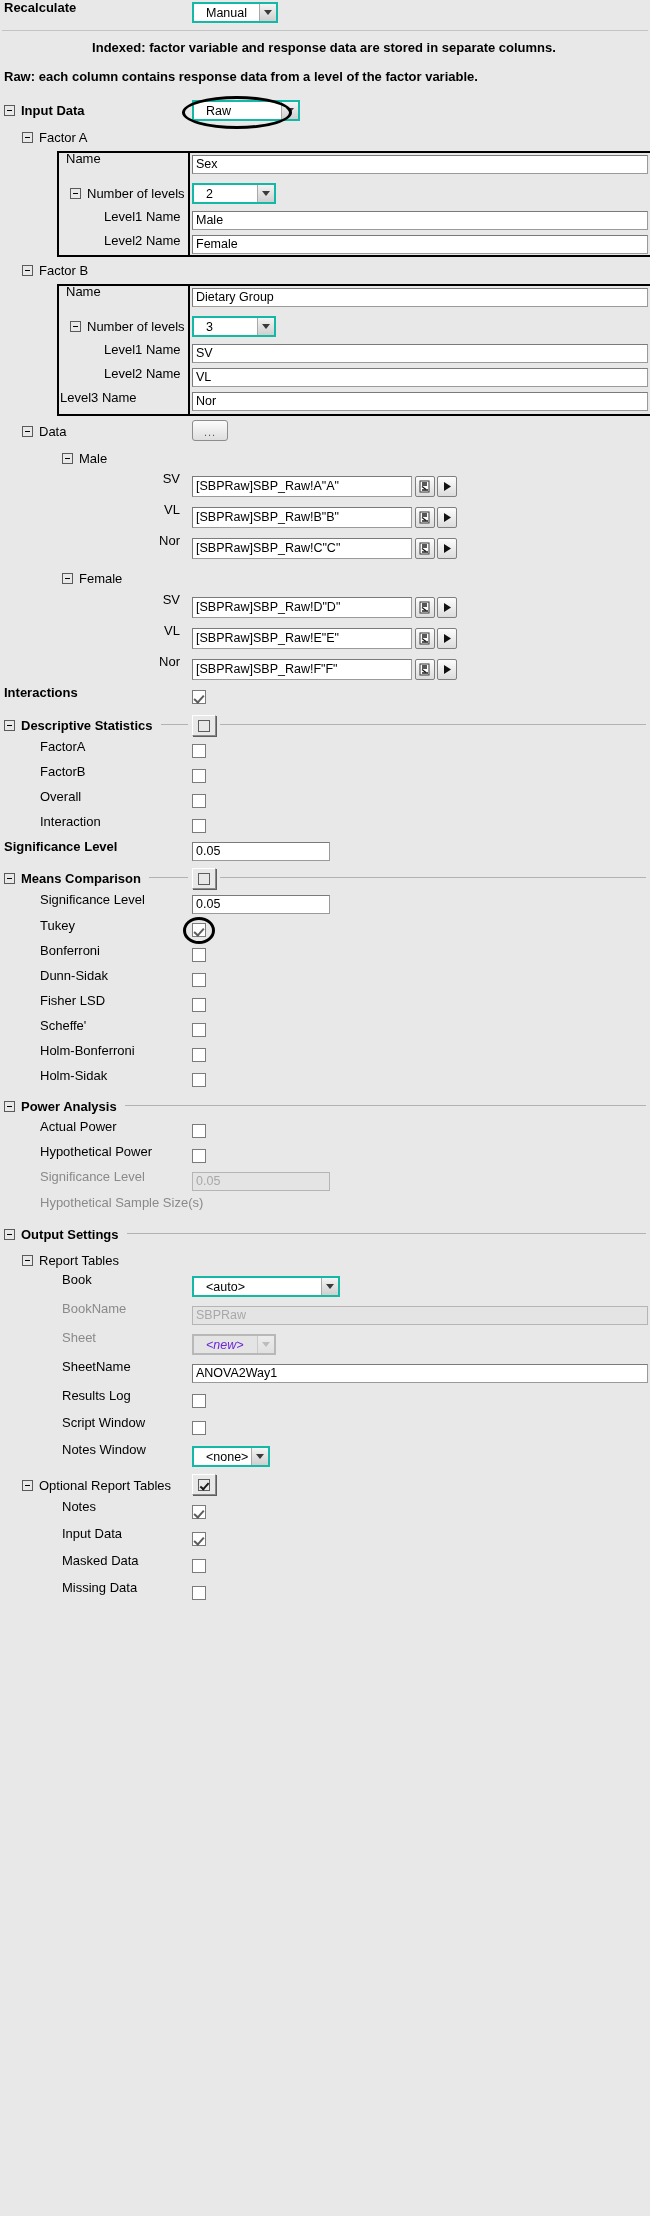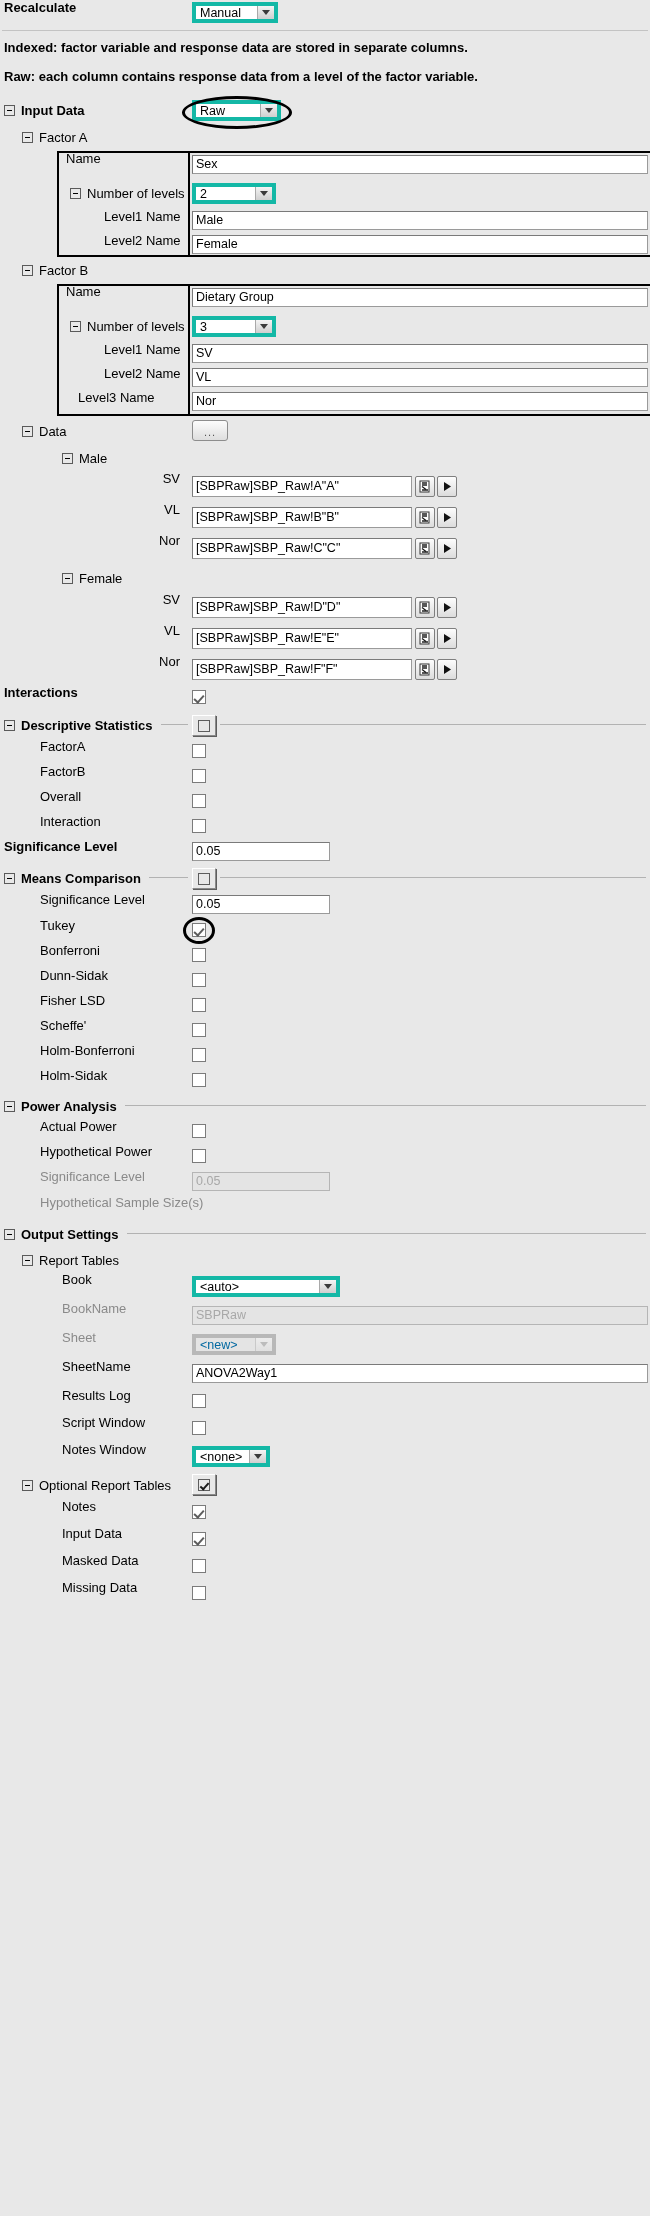--- a/index.html
+++ b/index.html
@@ -67,41 +67,41 @@
     font-size: 12.5px;
     line-height: 17px;
     white-space: nowrap;
     overflow: hidden;
   }
   .tbox.disabled { background: #e4e4e4; color: #a8a8a8; border-color: #b5b5b5; }
 
   .combo {
     height: 21px;
     background: #fff;
-    border: 4px solid #14b8a6;
+    border: 2px solid #14b8a6;
     display: flex;
     align-items: center;
     font-size: 12.5px;
-    padding-left: 4px;
+    padding-left: 12px;
     position: relative;
   }
   .combo .txt { flex: 1; overflow: hidden; white-space: nowrap; }
   .combo .arr {
     width: 17px; height: 100%;
     background: linear-gradient(#f4f4f4,#cfcfcf);
     border-left: 1px solid #a9a9a9;
     display: flex; align-items: center; justify-content: center;
   }
   .combo .arr::after {
     content: "";
     border-left: 4px solid transparent;
     border-right: 4px solid transparent;
     border-top: 5px solid #3a3a3a;
   }
-  .combo.disabled { background: #e4e4e4; border-color: #b8b8b8; color: #0369a1; }
+  .combo.disabled { background: #e4e4e4; border-color: #b8b8b8; color: #6d28d9; font-style: italic; }
   .combo.disabled .arr { background: linear-gradient(#ececec,#e0e0e0); border-left-color:#c9c9c9;}
   .combo.disabled .arr::after { border-top-color: #bcbcbc; }
 
   .cbox {
     width: 14px; height: 14px;
     background: #fff;
     border: 1px solid #7b7b7b;
     position: relative;
     display: inline-block;
   }
@@ -225,29 +225,29 @@
 
 <div class="row" style="height:26px;">
   <span class="lbl bold i0">Recalculate</span>
   <div class="combo" style="position:absolute;left:192px;top:2px;width:86px;">
     <span class="txt">Manual</span>
     <span class="arr"></span>
   </div>
 </div>
 <div class="divider"></div>
 
-<div class="desc" style="margin-top:8px;">Indexed: factor variable and response data are stored in separate columns.</div>
+<div class="desc" style="margin-top:8px;text-align:center;">Indexed: factor variable and response data are stored in separate columns.</div>
 <div class="desc" style="margin-top:12px;">Raw: each column contains response data from a level of the factor variable.</div>
 
 <div class="row" style="margin-top:12px;height:27px;">
   <span class="lbl bold i0" style="display:flex;align-items:center;">
     <span class="exp"></span>
     <span>Input Data</span>
   </span>
-  <div class="combo" style="position:absolute;left:192px;top:3px;width:89px;">
+  <div class="combo" style="position:absolute;left:192px;top:3px;width:108px;">
     <span class="txt">Raw</span>
     <span class="arr"></span>
   </div>
   <div class="ellipse" style="left:182px;top:-1px;width:110px;height:33px;"></div>
 </div>
 
 <div class="row" style="height:27px;">
   <span class="lbl i1" style="display:flex;align-items:center;">
     <span class="exp"></span>
     <span>Factor A</span>
@@ -316,21 +316,21 @@
     <span class="lbl" style="padding-left:104px;">Level1 Name</span>
     <div class="tbox" style="position:absolute;left:192px;top:2px;right:2px;">SV</div>
   </div>
 
   <div class="row" style="height:24px;">
     <span class="lbl" style="padding-left:104px;">Level2 Name</span>
     <div class="tbox" style="position:absolute;left:192px;top:2px;right:2px;">VL</div>
   </div>
 
   <div class="row" style="height:24px;">
-    <span class="lbl" style="padding-left:78px;">Level3 Name</span>
+    <span class="lbl" style="padding-left:60px;">Level3 Name</span>
     <div class="tbox" style="position:absolute;left:192px;top:2px;right:2px;">Nor</div>
   </div>
 </div>
 
 <div class="row" style="height:30px;">
   <span class="lbl i1" style="display:flex;align-items:center;">
     <span class="exp"></span>
     <span>Data</span>
   </span>
   <div class="btn-dots" style="position:absolute;left:192px;top:4px;">...</div>

